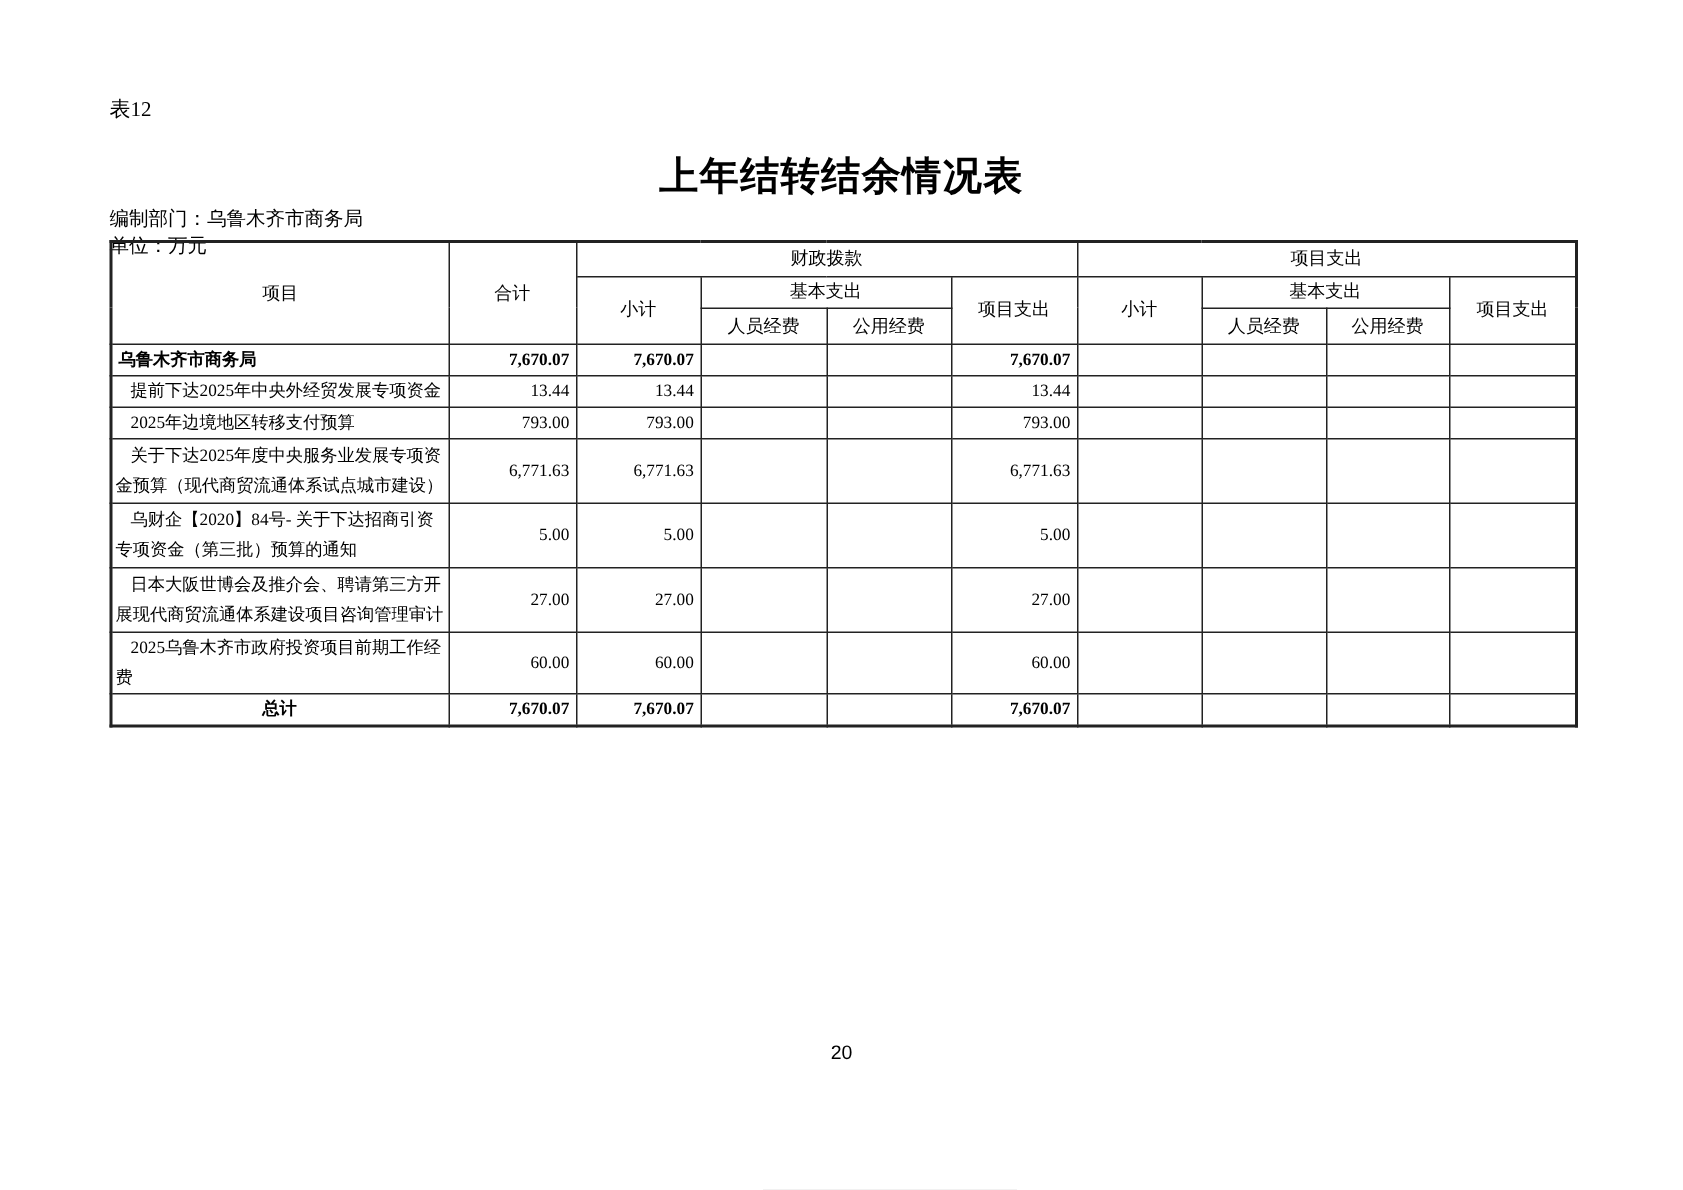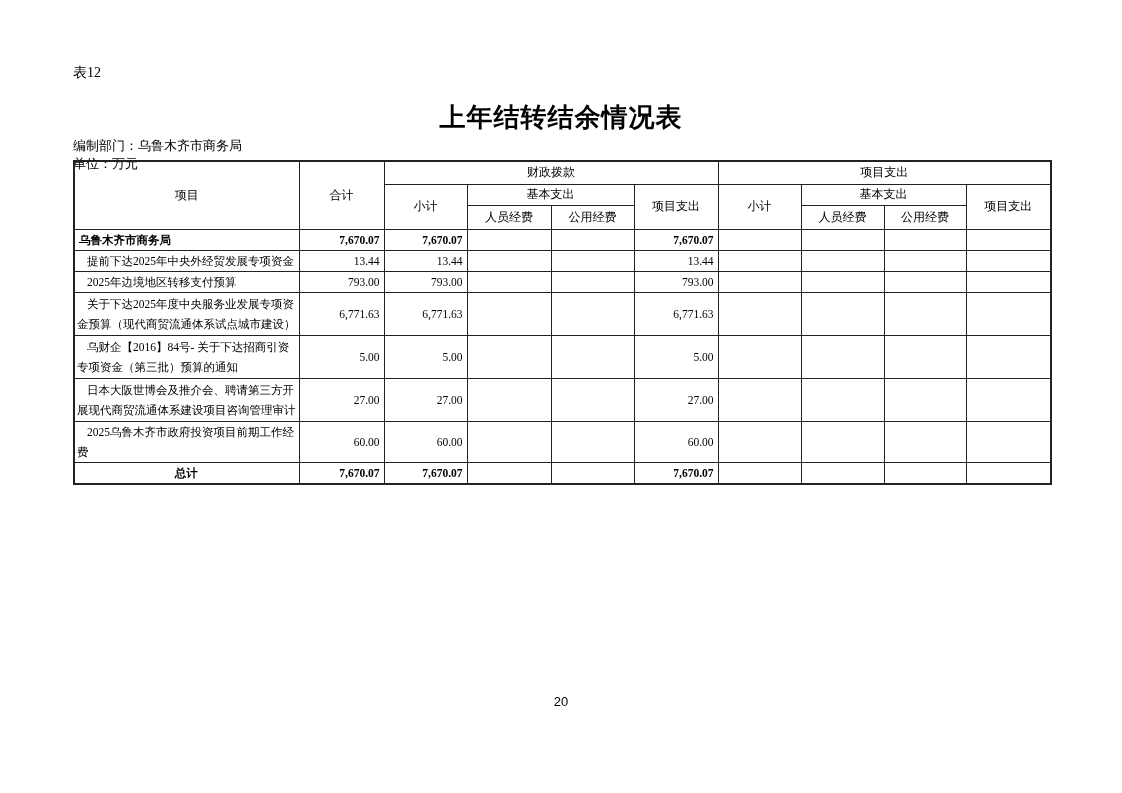--- a/index.html
+++ b/index.html
@@ -186,21 +186,21 @@
         <td class="num">6,771.63</td>
         <td class="num"></td>
         <td class="num"></td>
         <td class="num">6,771.63</td>
         <td class="num"></td>
         <td class="num"></td>
         <td class="num"></td>
         <td class="num"></td>
       </tr>
       <tr class="double">
-        <td class="item">乌财企【2016】84号- 关于下达招商引资专项资金（第三批）预算的通知</td>
+        <td class="item">乌财企【2020】84号- 关于下达招商引资专项资金（第三批）预算的通知</td>
         <td class="num">5.00</td>
         <td class="num">5.00</td>
         <td class="num"></td>
         <td class="num"></td>
         <td class="num">5.00</td>
         <td class="num"></td>
         <td class="num"></td>
         <td class="num"></td>
         <td class="num"></td>
       </tr>

